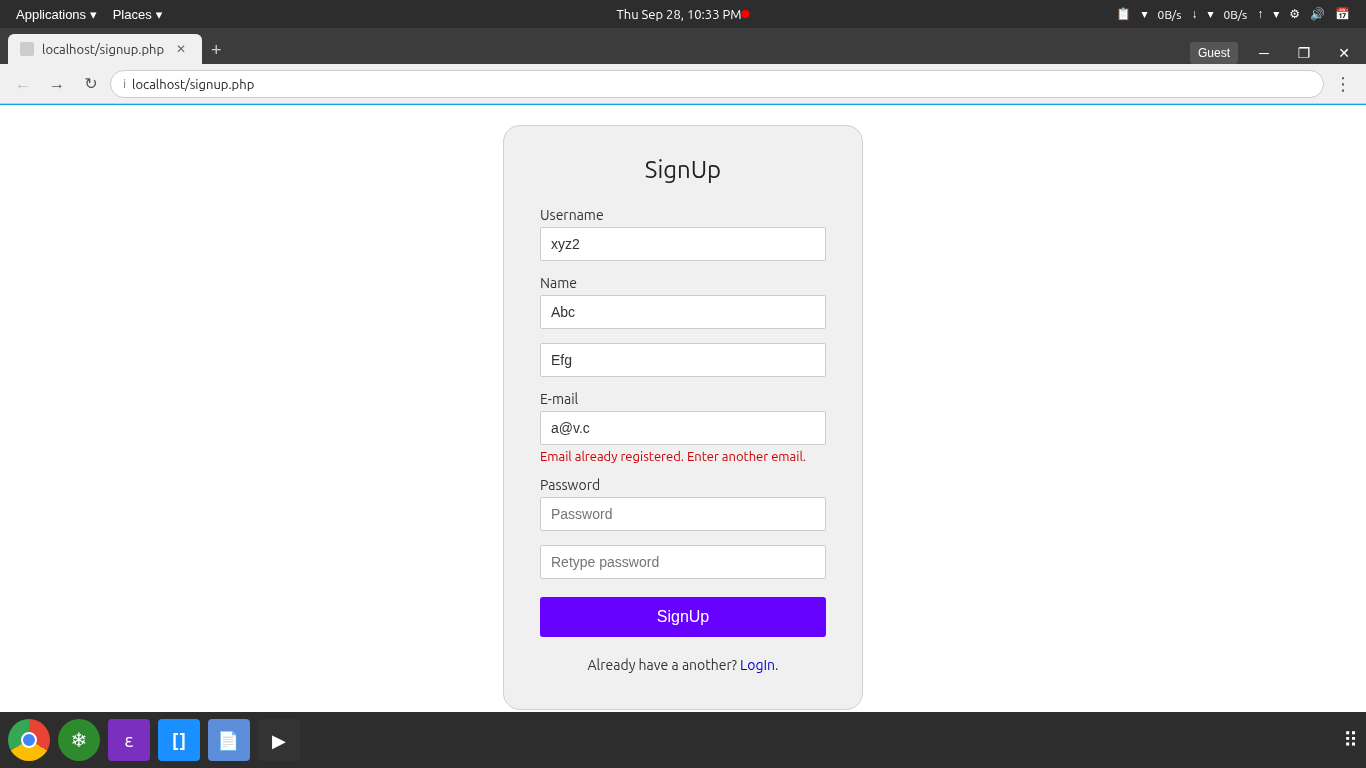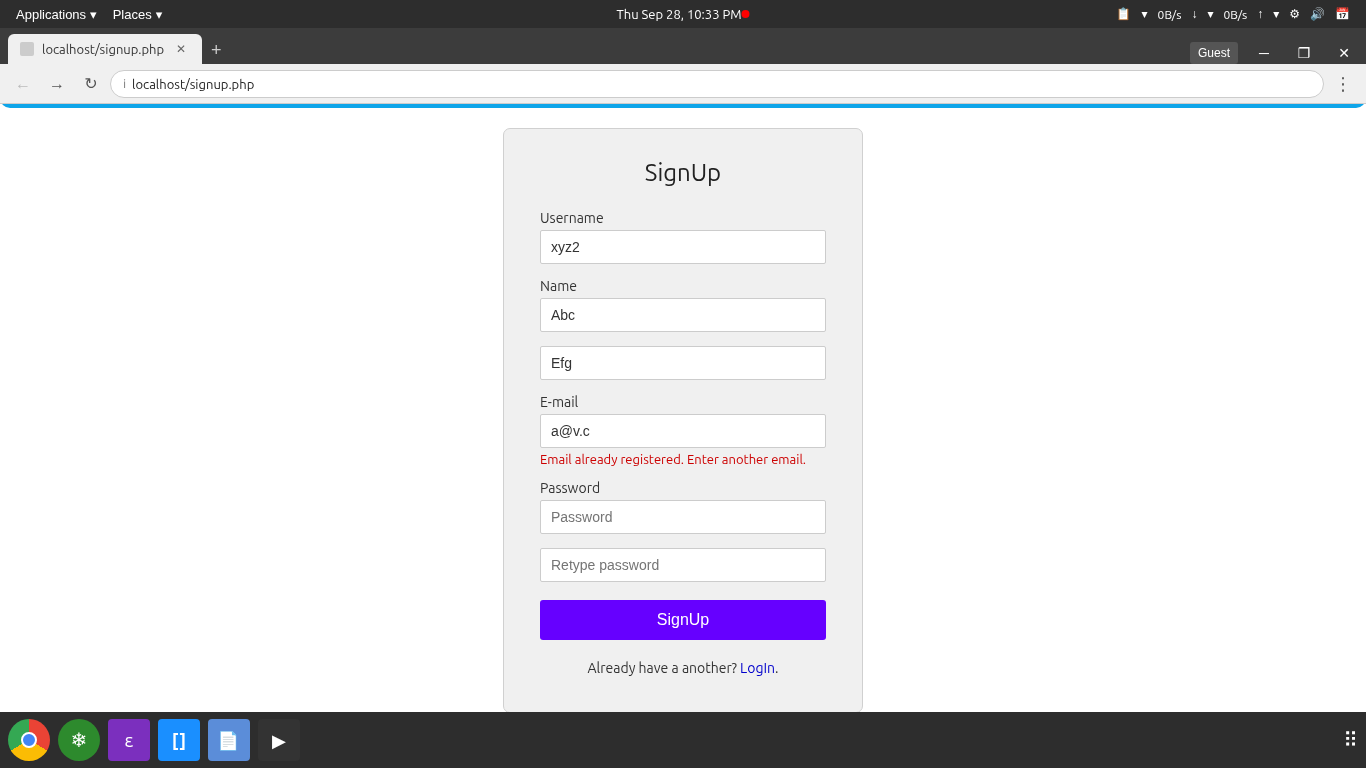--- a/index.html
+++ b/index.html
@@ -20,22 +20,21 @@
     .system-bar-left { display: flex; align-items: center; gap: 16px; }
     .system-bar-center { position: absolute; left: 50%; transform: translateX(-50%); display: flex; align-items: center; }
     .system-bar-right { display: flex; align-items: center; gap: 10px; font-size: 12px; }
     .sys-btn { background: none; border: none; color: #fff; cursor: pointer; font-size: 13px; display: flex; align-items: center; gap: 4px; }
     .dot { width: 8px; height: 8px; background: #f00; border-radius: 50%; display: inline-block; }
 
     
     .browser-chrome {
       width: 100%;
       background: #f9a8d4;
-      border-bottom: 4px solid #0ea5e9;
-      border-radius: 10px;
+      border-bottom: 1px solid #0ea5e9;
     }
     .tab-bar {
       height: 36px;
       display: flex;
       align-items: flex-end;
       padding: 0 8px;
       background: #3c3c3c;
     }
     .tab {
       height: 30px;
@@ -94,21 +93,21 @@
       align-items: flex-start;
       padding-top: 20px;
       height: calc(768px - 28px - 36px - 40px - 56px);
       overflow-y: auto;
     }
 
     
     .signup-card {
       background: #f0f0f0;
       border: 1px solid #d0d0d0;
-      border-radius: 7px;
+      border-radius: 17px;
       width: 360px;
       padding: 30px 36px 36px;
     }
     .signup-title {
       text-align: center;
       font-size: 24px;
       font-weight: normal;
       margin-bottom: 24px;
       color: #222;
     }

